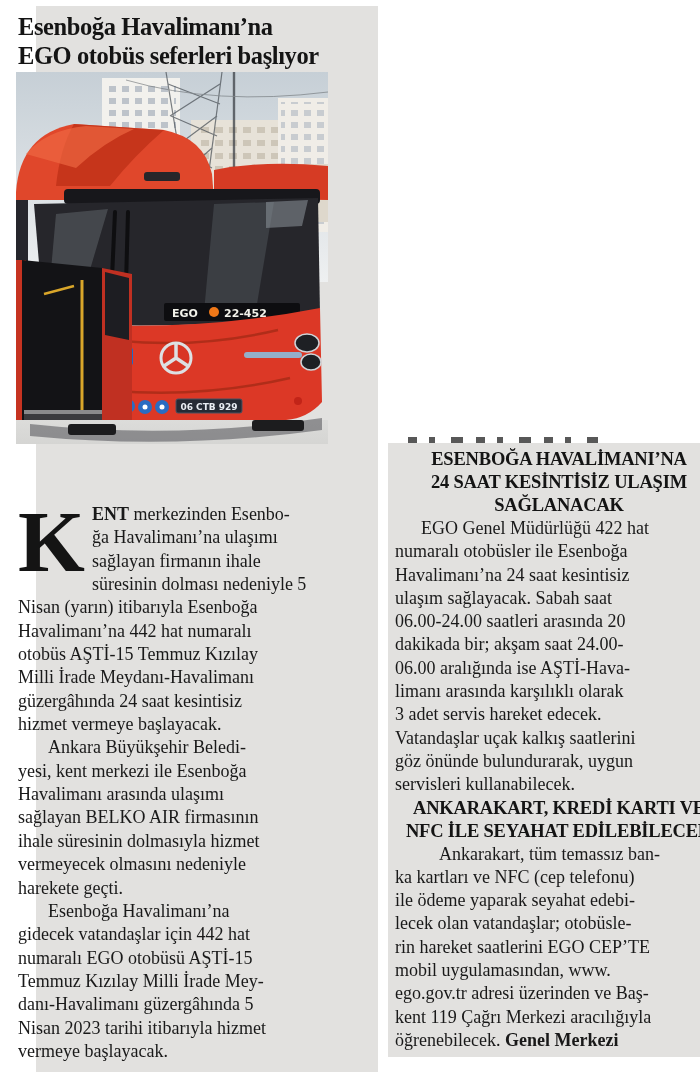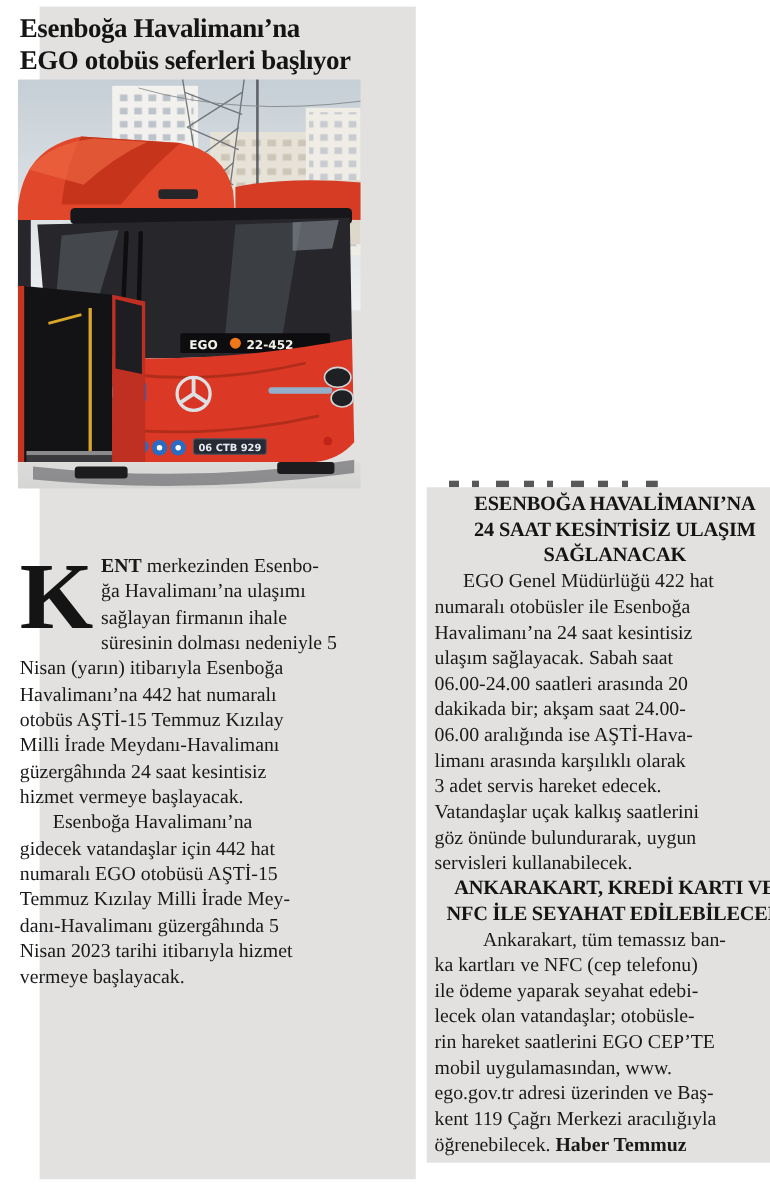--- a/index.html
+++ b/index.html
@@ -189,20 +189,27 @@
   <p><span class="dropcap">K</span><span class="lead-bold">ENT</span><span> merkezinden Esenbo-
 ğa Havalimanı’na ulaşımı
 sağlayan firmanın ihale
 süresinin dolması nedeniyle 5
 Nisan (yarın) itibarıyla Esenboğa
 Havalimanı’na 442 hat numaralı
 otobüs AŞTİ-15 Temmuz Kızılay
 Milli İrade Meydanı-Havalimanı
 güzergâhında 24 saat kesintisiz
 hizmet vermeye başlayacak.</span></p>
+  <p class="indent">Ankara Büyükşehir Beledi-
+yesi, kent merkezi ile Esenboğa
+Havalimanı arasında ulaşımı
+sağlayan BELKO AIR firmasının
+ihale süresinin dolmasıyla hizmet
+vermeyecek olmasını nedeniyle
+harekete geçti.</p>
   <p class="indent">Esenboğa Havalimanı’na
 gidecek vatandaşlar için 442 hat
 numaralı EGO otobüsü AŞTİ-15
 Temmuz Kızılay Milli İrade Mey-
 danı-Havalimanı güzergâhında 5
 Nisan 2023 tarihi itibarıyla hizmet
 vermeye başlayacak.</p>
 </div>
 
 <div class="crop-artifact"></div>
@@ -226,14 +233,14 @@
   <h2 class="rc-heading">ANKARAKART, KREDİ KARTI VE
 NFC İLE SEYAHAT EDİLEBİLECEK</h2>
   <p class="rc-para p2"><span>Ankarakart, tüm temassız ban-
 ka kartları ve NFC (cep telefonu)
 ile ödeme yaparak seyahat edebi-
 lecek olan vatandaşlar; otobüsle-
 rin hareket saatlerini EGO CEP’TE
 mobil uygulamasından, www.
 ego.gov.tr adresi üzerinden ve Baş-
 kent 119 Çağrı Merkezi aracılığıyla
-öğrenebilecek. </span><span class="byline">Haber Temmuz</span></p>
+öğrenebilecek. </span><span class="byline">Genel Merkezi</span></p>
 </div>
 
 </body></html>

